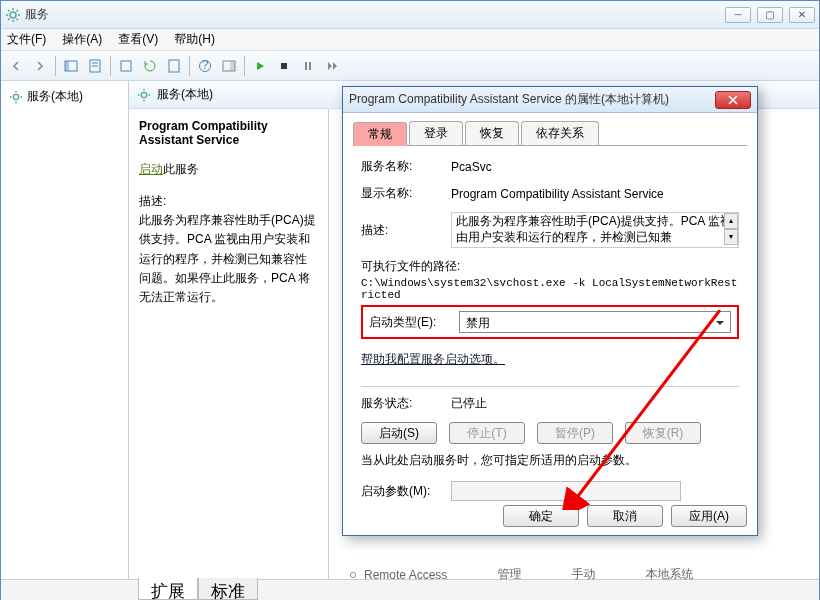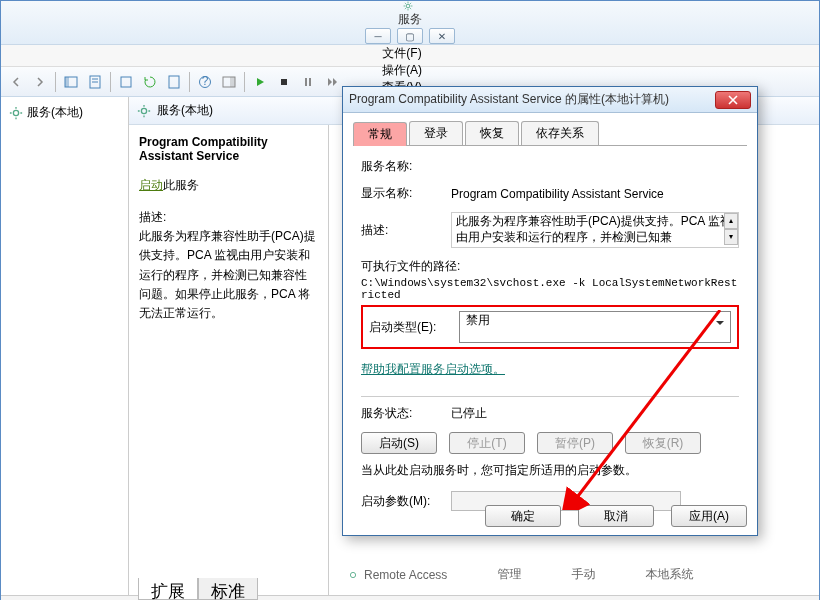--- a/index.html
+++ b/index.html
@@ -1,26 +1,26 @@
 <!DOCTYPE html>
 <html><head>
   <meta charset="utf-8">
   <style>
     * { box-sizing: border-box; margin: 0; padding: 0; font-family: "Microsoft YaHei", SimSun, sans-serif; font-size: 12px; }
     body { background: #fff; width: 820px; height: 600px; overflow: hidden; position: relative; }
     
     
     .main-window { width: 820px; height: 600px; border: 1px solid #5a8bc4; background: #fff; }
-    .main-titlebar { height: 44px; background: linear-gradient(#f5f9fc, #e2edf8); border-bottom: 1px solid #c8d8e8; display: flex; align-items: center; padding: 0 4px; flex-direction: column; }
+    .main-titlebar { height: 28px; background: linear-gradient(#f5f9fc, #e2edf8); border-bottom: 1px solid #c8d8e8; display: flex; align-items: center; padding: 0 4px; }
     .main-titlebar .icon { width: 16px; height: 16px; margin-right: 4px; }
     .main-titlebar .title { flex: 1; color: #333; }
     .win-controls { display: flex; gap: 6px; }
     .win-btn { width: 26px; height: 16px; border: 1px solid #9bb8d4; border-radius: 2px; display: flex; align-items: center; justify-content: center; background: linear-gradient(#fefefe, #e6eef6); cursor: pointer; font-size: 10px; color: #456; }
     
-    .menubar { height: 22px; background: #f7f7f7; border-bottom: 1px solid #ddd; padding: 0 6px; display: flex; align-items: center; flex-direction: column; }
+    .menubar { height: 22px; background: #f7f7f7; border-bottom: 1px solid #ddd; padding: 0 6px; display: flex; align-items: center; }
     .menubar span { margin-right: 16px; cursor: pointer; }
     
     .toolbar { height: 30px; background: linear-gradient(#fafcfe, #eaf0f8); border-bottom: 1px solid #c8d8e8; display: flex; align-items: center; padding: 0 4px; gap: 2px; }
     .tb-btn { width: 22px; height: 22px; display: flex; align-items: center; justify-content: center; border-radius: 2px; cursor: pointer; }
     .tb-sep { width: 1px; height: 20px; background: #bbb; margin: 0 2px; }
     
     .content { display: flex; height: calc(600px - 28px - 22px - 30px - 22px); }
     .left-pane { width: 128px; border-right: 1px solid #ccc; padding: 4px; background: #fff; }
     .left-item { padding: 3px 4px; display: flex; align-items: center; gap: 4px; }
     
@@ -55,34 +55,34 @@
     .row .lbl { width: 90px; flex-shrink: 0; }
     .row .val { flex: 1; }
     .desc-box { border: 1px solid #ccc; padding: 3px 4px; height: 36px; overflow: hidden; line-height: 1.3; font-size: 11px; background: #fff; display: flex; align-items: center; }
     .desc-wrap { position: relative; flex: 1; }
     .desc-btns { position: absolute; right: 1px; top: 1px; display: flex; flex-direction: column; }
     .desc-btns div { width: 14px; height: 16px; border: 1px solid #bbb; background: #eee; font-size: 8px; text-align: center; line-height: 14px; cursor: pointer; }
     
     .path-text { font-family: "Courier New", monospace; font-size: 11px; word-break: break-all; }
     
     .highlight-box { border: 2px solid #e00; padding: 4px 6px; margin: 4px 0 8px; display: flex; align-items: center; }
-    .dropdown { flex: 1; height: 32px; border: 1px solid #888; background: #fff; display: flex; align-items: flex-start; padding: 0 6px; position: relative; }
+    .dropdown { flex: 1; height: 22px; border: 1px solid #888; background: #fff; display: flex; align-items: flex-end; padding: 0 6px; position: relative; }
     .dropdown::after { content: ""; position: absolute; right: 6px; top: 9px; border: 4px solid transparent; border-top-color: #333; }
     
-    .link2 { color: #0f766e; text-decoration: underline; margin: 4px 0 10px; display: inline-block; }
+    .link2 { color: #0f172a; text-decoration: underline; margin: 4px 0 10px; display: inline-block; }
     
     .hr { border-top: 1px solid #ccc; margin: 8px 0; }
     
     .btn-row { display: flex; gap: 12px; margin: 8px 0; }
     .dlg-btn { width: 76px; height: 22px; border: 1px solid #888; background: linear-gradient(#fdfdfd, #e4e4e4); border-radius: 3px; cursor: pointer; text-align: center; line-height: 20px; }
     .dlg-btn.disabled { color: #999; background: #f2f2f2; }
     
     .param-input { width: 230px; height: 20px; border: 1px solid #bbb; background: #f4f4f4; }
     
-    .dlg-footer { position: absolute; bottom: 8px; right: 10px; display: flex; gap: 17px; }
+    .dlg-footer { position: absolute; bottom: 8px; right: 10px; display: flex; gap: 8px; }
     
     
     .arrow { position: absolute; left: 560px; top: 310px; width: 170px; height: 200px; pointer-events: none; z-index: 20; }
     
     .gear-icon { width: 14px; height: 14px; }
     
     .peek-row { position: absolute; bottom: 17px; left: 346px; display: flex; gap: 50px; color: #666; font-size: 11px; z-index: 5; }
     .peek-row .g { display: flex; align-items: center; gap: 4px; }
   </style>
 </head>
@@ -255,20 +255,21 @@
   <div class="dlg-body">
     <div class="tabs">
       <div class="tab active">常规</div>
       <div class="tab">登录</div>
       <div class="tab">恢复</div>
       <div class="tab">依存关系</div>
     </div>
     <div class="tab-content">
       <div class="row">
         <span class="lbl">服务名称:</span>
+        <span class="val">PcaSvc</span>
       </div>
       <div class="row">
         <span class="lbl">显示名称:</span>
         <span class="val">Program Compatibility Assistant Service</span>
       </div>
       <div class="row">
         <span class="lbl">描述:</span>
         <div class="desc-wrap">
           <div class="desc-box">
               <span>此服务为程序兼容性助手(PCA)提供支持。PCA 监视由用户安装和运行的程序，并检测已知兼</span>

